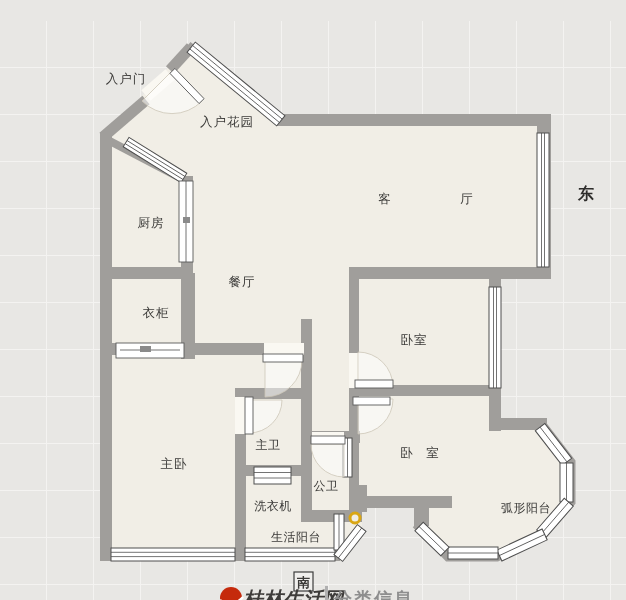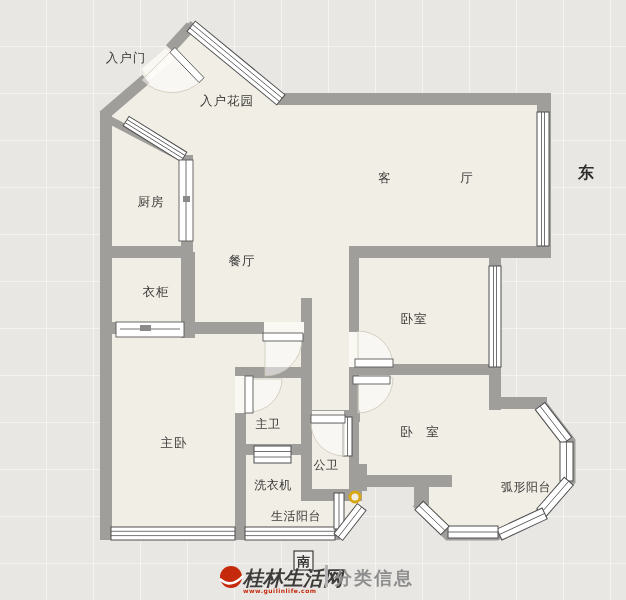--- a/index.html
+++ b/index.html
@@ -1,21 +1,21 @@
 <!DOCTYPE html>
 <html><head>
 <meta charset="utf-8">
 <style>
   html,body{margin:0;padding:0;}
   body{
     width:626px;height:600px;overflow:hidden;
     font-family:"DejaVu Sans","Liberation Sans",sans-serif;
     background:#e8e7e4;
   }
-  .stage{position:relative;width:626px;height:564px;}
+  .stage{position:relative;width:626px;height:564px;margin-top:21px;}
   svg{display:block;}
   text{fill:#3b3a38;}
   .room-label{font-size:12.5px;letter-spacing:1px;}
   .small-label{font-size:12px;letter-spacing:0.5px;}
   .compass{font-size:16px;font-weight:bold;fill:#2e2d2b;}
   .wm-site{font-size:20px;font-weight:bold;font-style:italic;
            font-family:"DejaVu Serif","Liberation Serif",serif;fill:#3e3c3a;}
   .wm-url{font-size:6px;font-weight:bold;fill:#c52a0c;letter-spacing:0.5px;}
   .wm-section{font-size:18px;font-weight:bold;fill:#8e8e8e;letter-spacing:2px;}
   .win{fill:#ffffff;stroke:#4f4f4f;stroke-width:1;}

